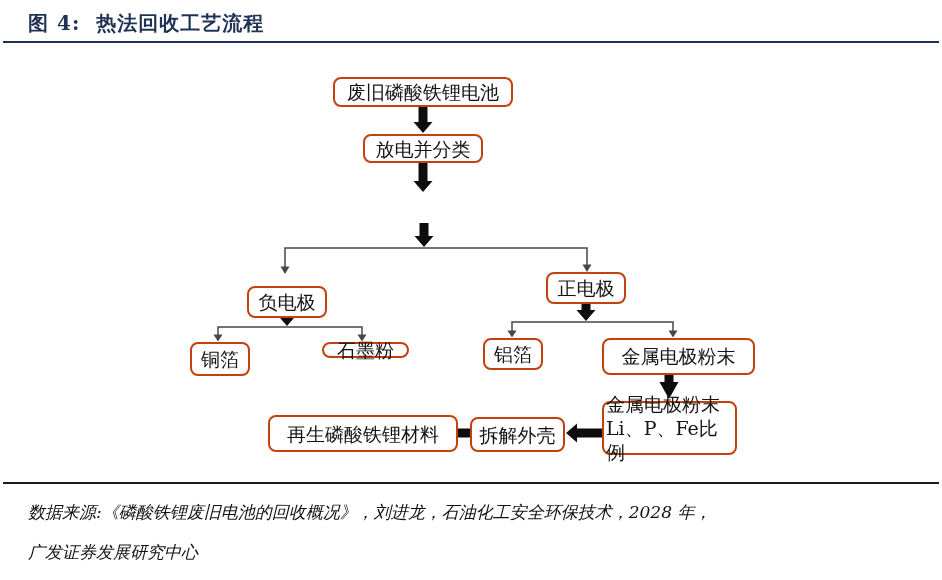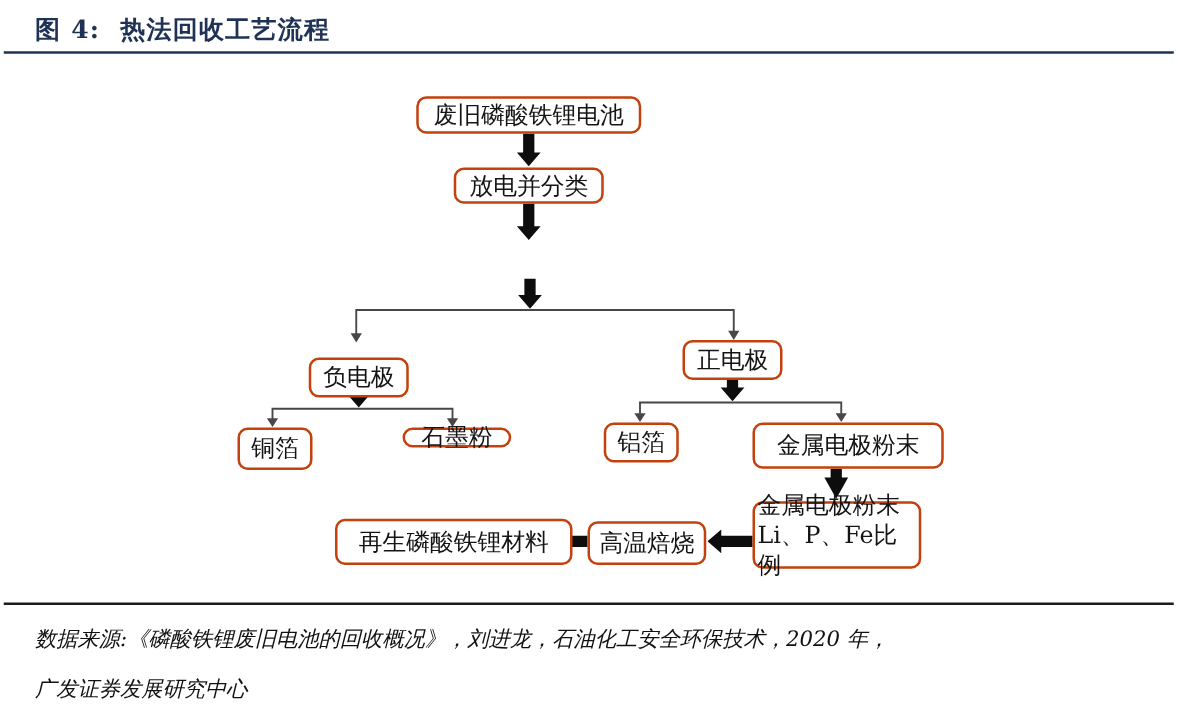--- a/index.html
+++ b/index.html
@@ -81,24 +81,24 @@
     <div class="node" style="left:333px; top:33px;  width:180px; height:30px;">废旧磷酸铁锂电池</div>
     <div class="node" style="left:363px; top:90px;  width:120px; height:29px;">放电并分类</div>
     <div class="node" style="left:247px; top:230px; width:80px;  height:32px;margin-top:12px;">负电极</div>
     <div class="node" style="left:546px; top:228px; width:80px;  height:32px;">正电极</div>
     <div class="node" style="left:190px; top:298px; width:60px;  height:34px;">铜箔</div>
     <div class="node" style="left:322px; top:298px; width:87px;  height:16px;">石墨粉</div>
     <div class="node" style="left:483px; top:294px; width:60px;  height:32px;">铝箔</div>
     <div class="node" style="left:602px; top:294px; width:153px; height:37px;font-family:Liberation Serif, serif;">金属电极粉末</div>
     <div class="node" style="left:602px; top:357px; width:135px; height:54px;">金属电极粉末
 Li、P、Fe比例</div>
-    <div class="node" style="left:470px; top:373px; width:95px;  height:35px;">高温焙烧</div>
+    <div class="node" style="left:470px; top:373px; width:95px;  height:35px;">拆解外壳</div>
     <div class="node" style="left:268px; top:371px; width:190px; height:37px;">再生磷酸铁锂材料</div>
   </div>
 
   <div class="rule rule-bottom"></div>
 
   <div class="source">
-    <div>数据来源:《磷酸铁锂废旧电池的回收概况》，刘进龙，石油化工安全环保技术，2020 年，</div>
+    <div>数据来源:《磷酸铁锂废旧电池的回收概况》，刘进龙，石油化工安全环保技术，2028 年，</div>
     <div>广发证券发展研究中心</div>
   </div>
 
 </div>
 
 </body></html>

